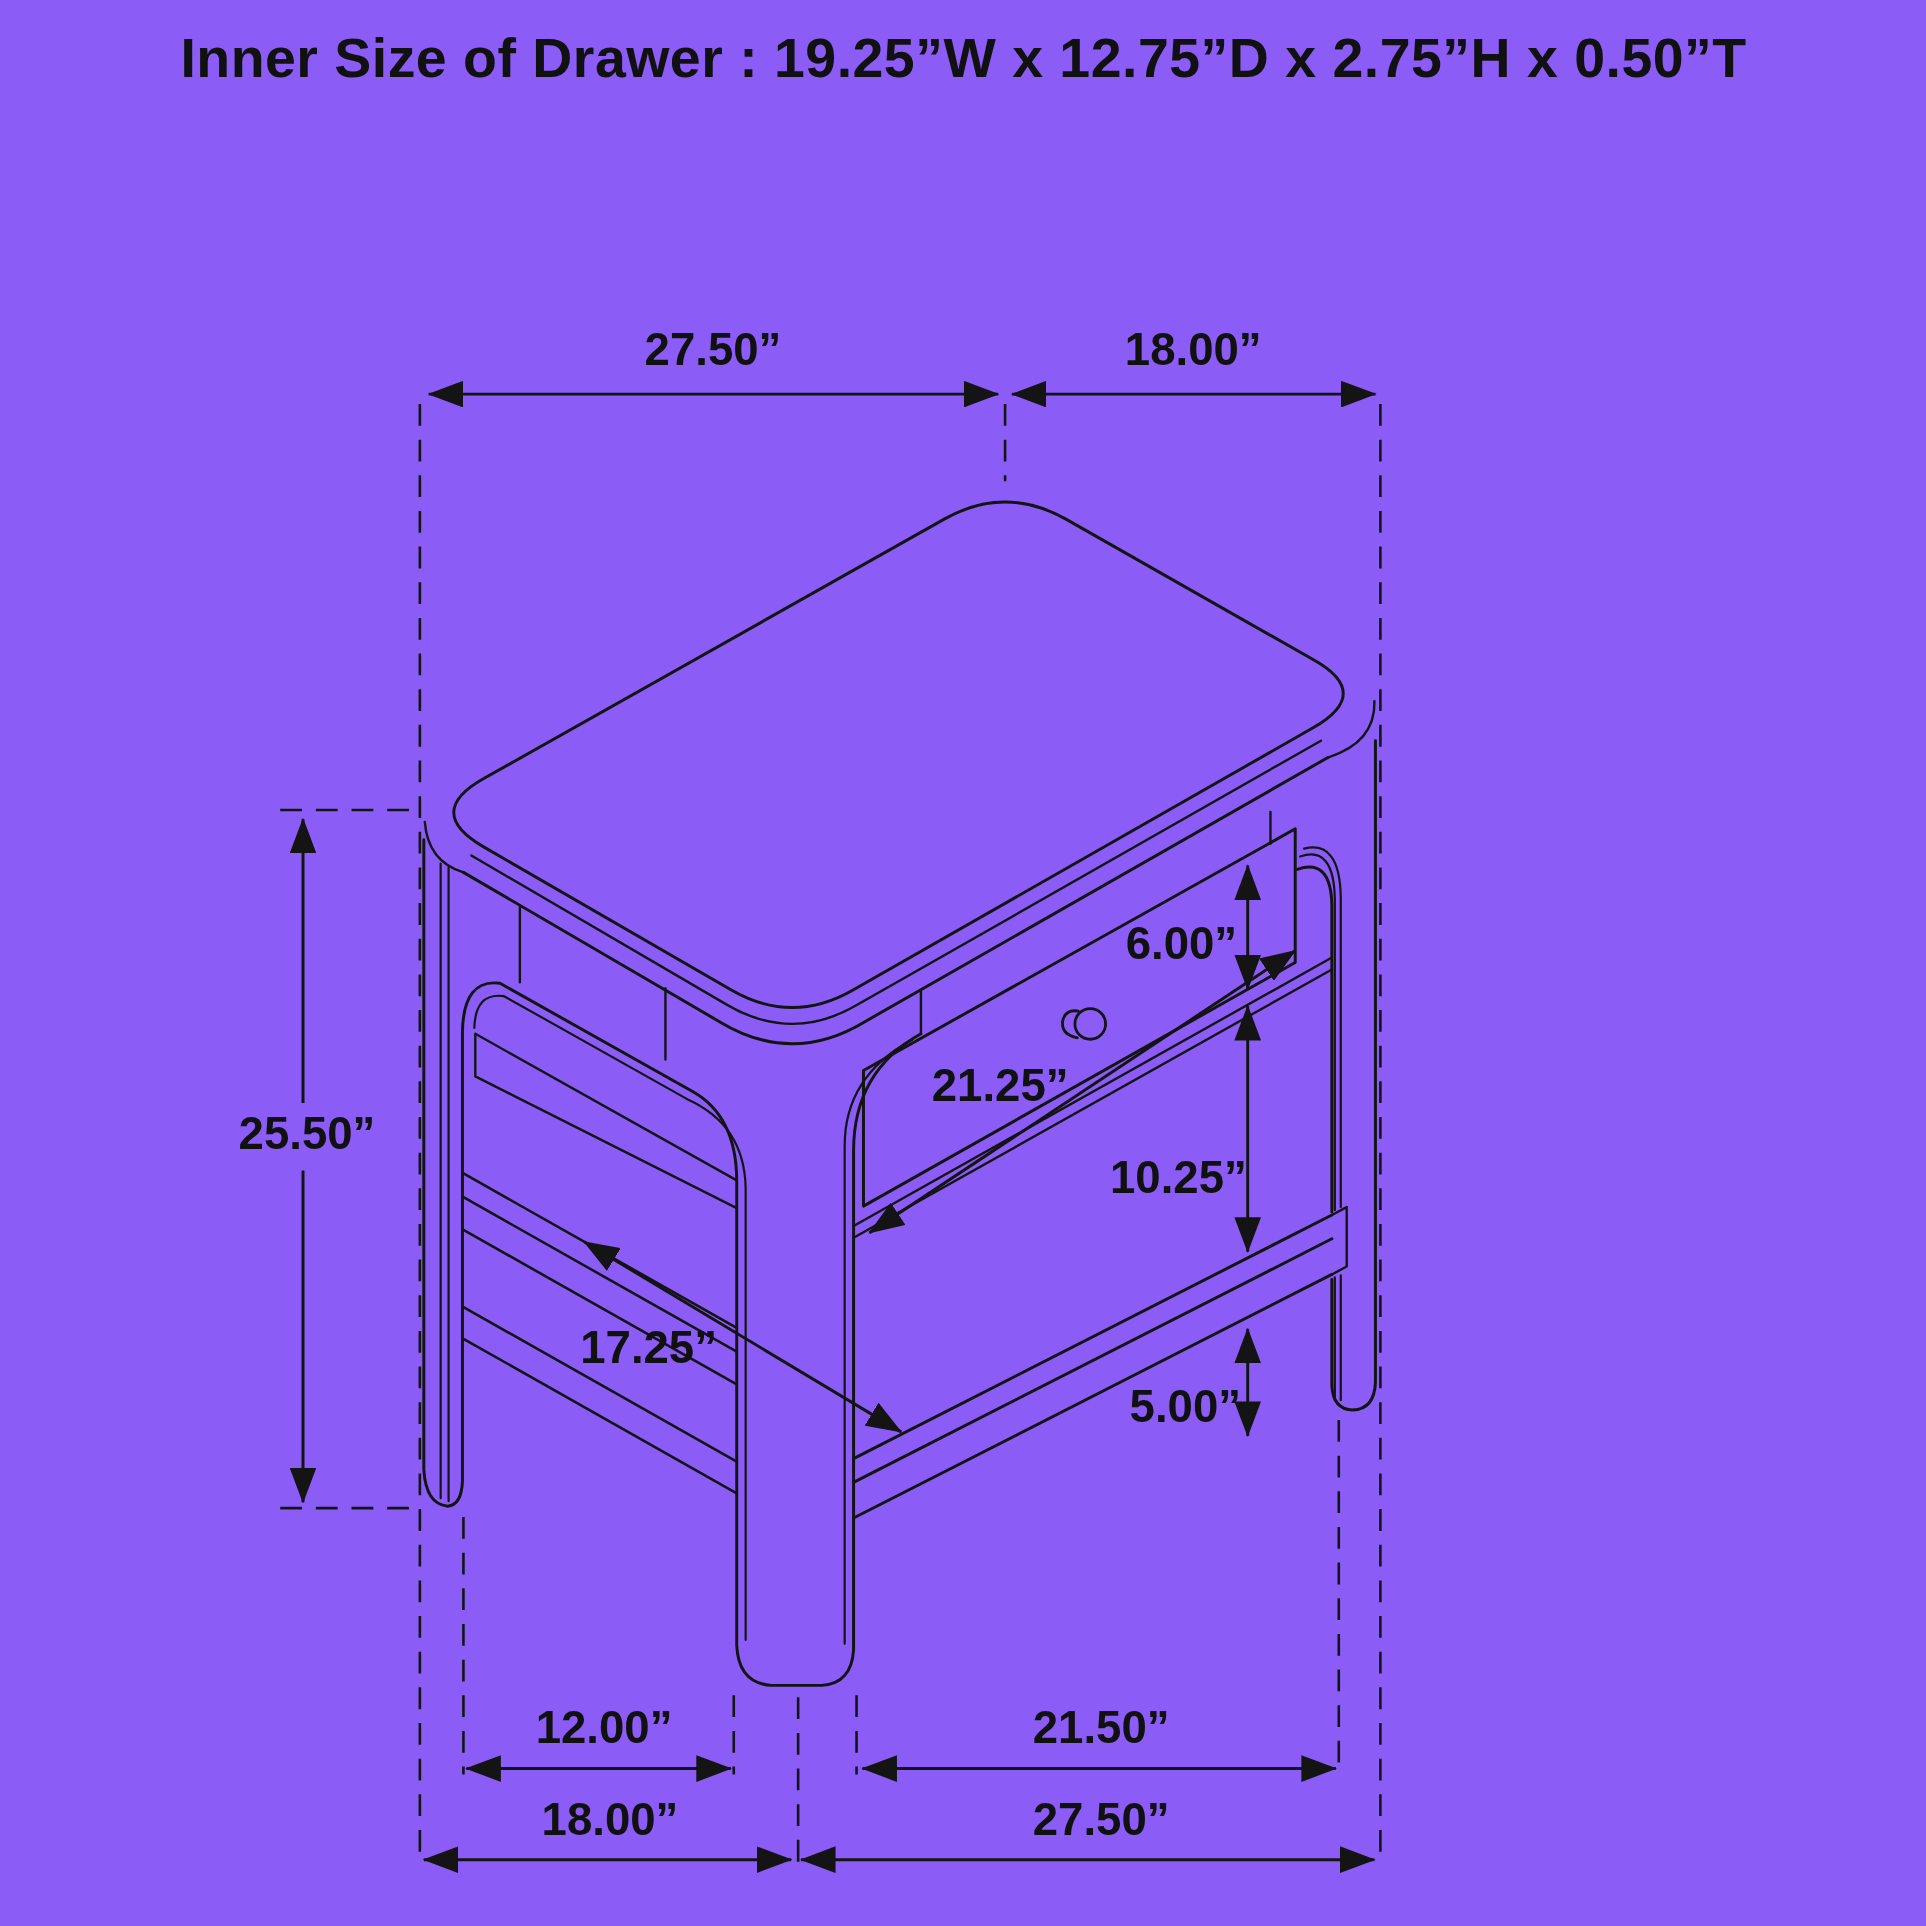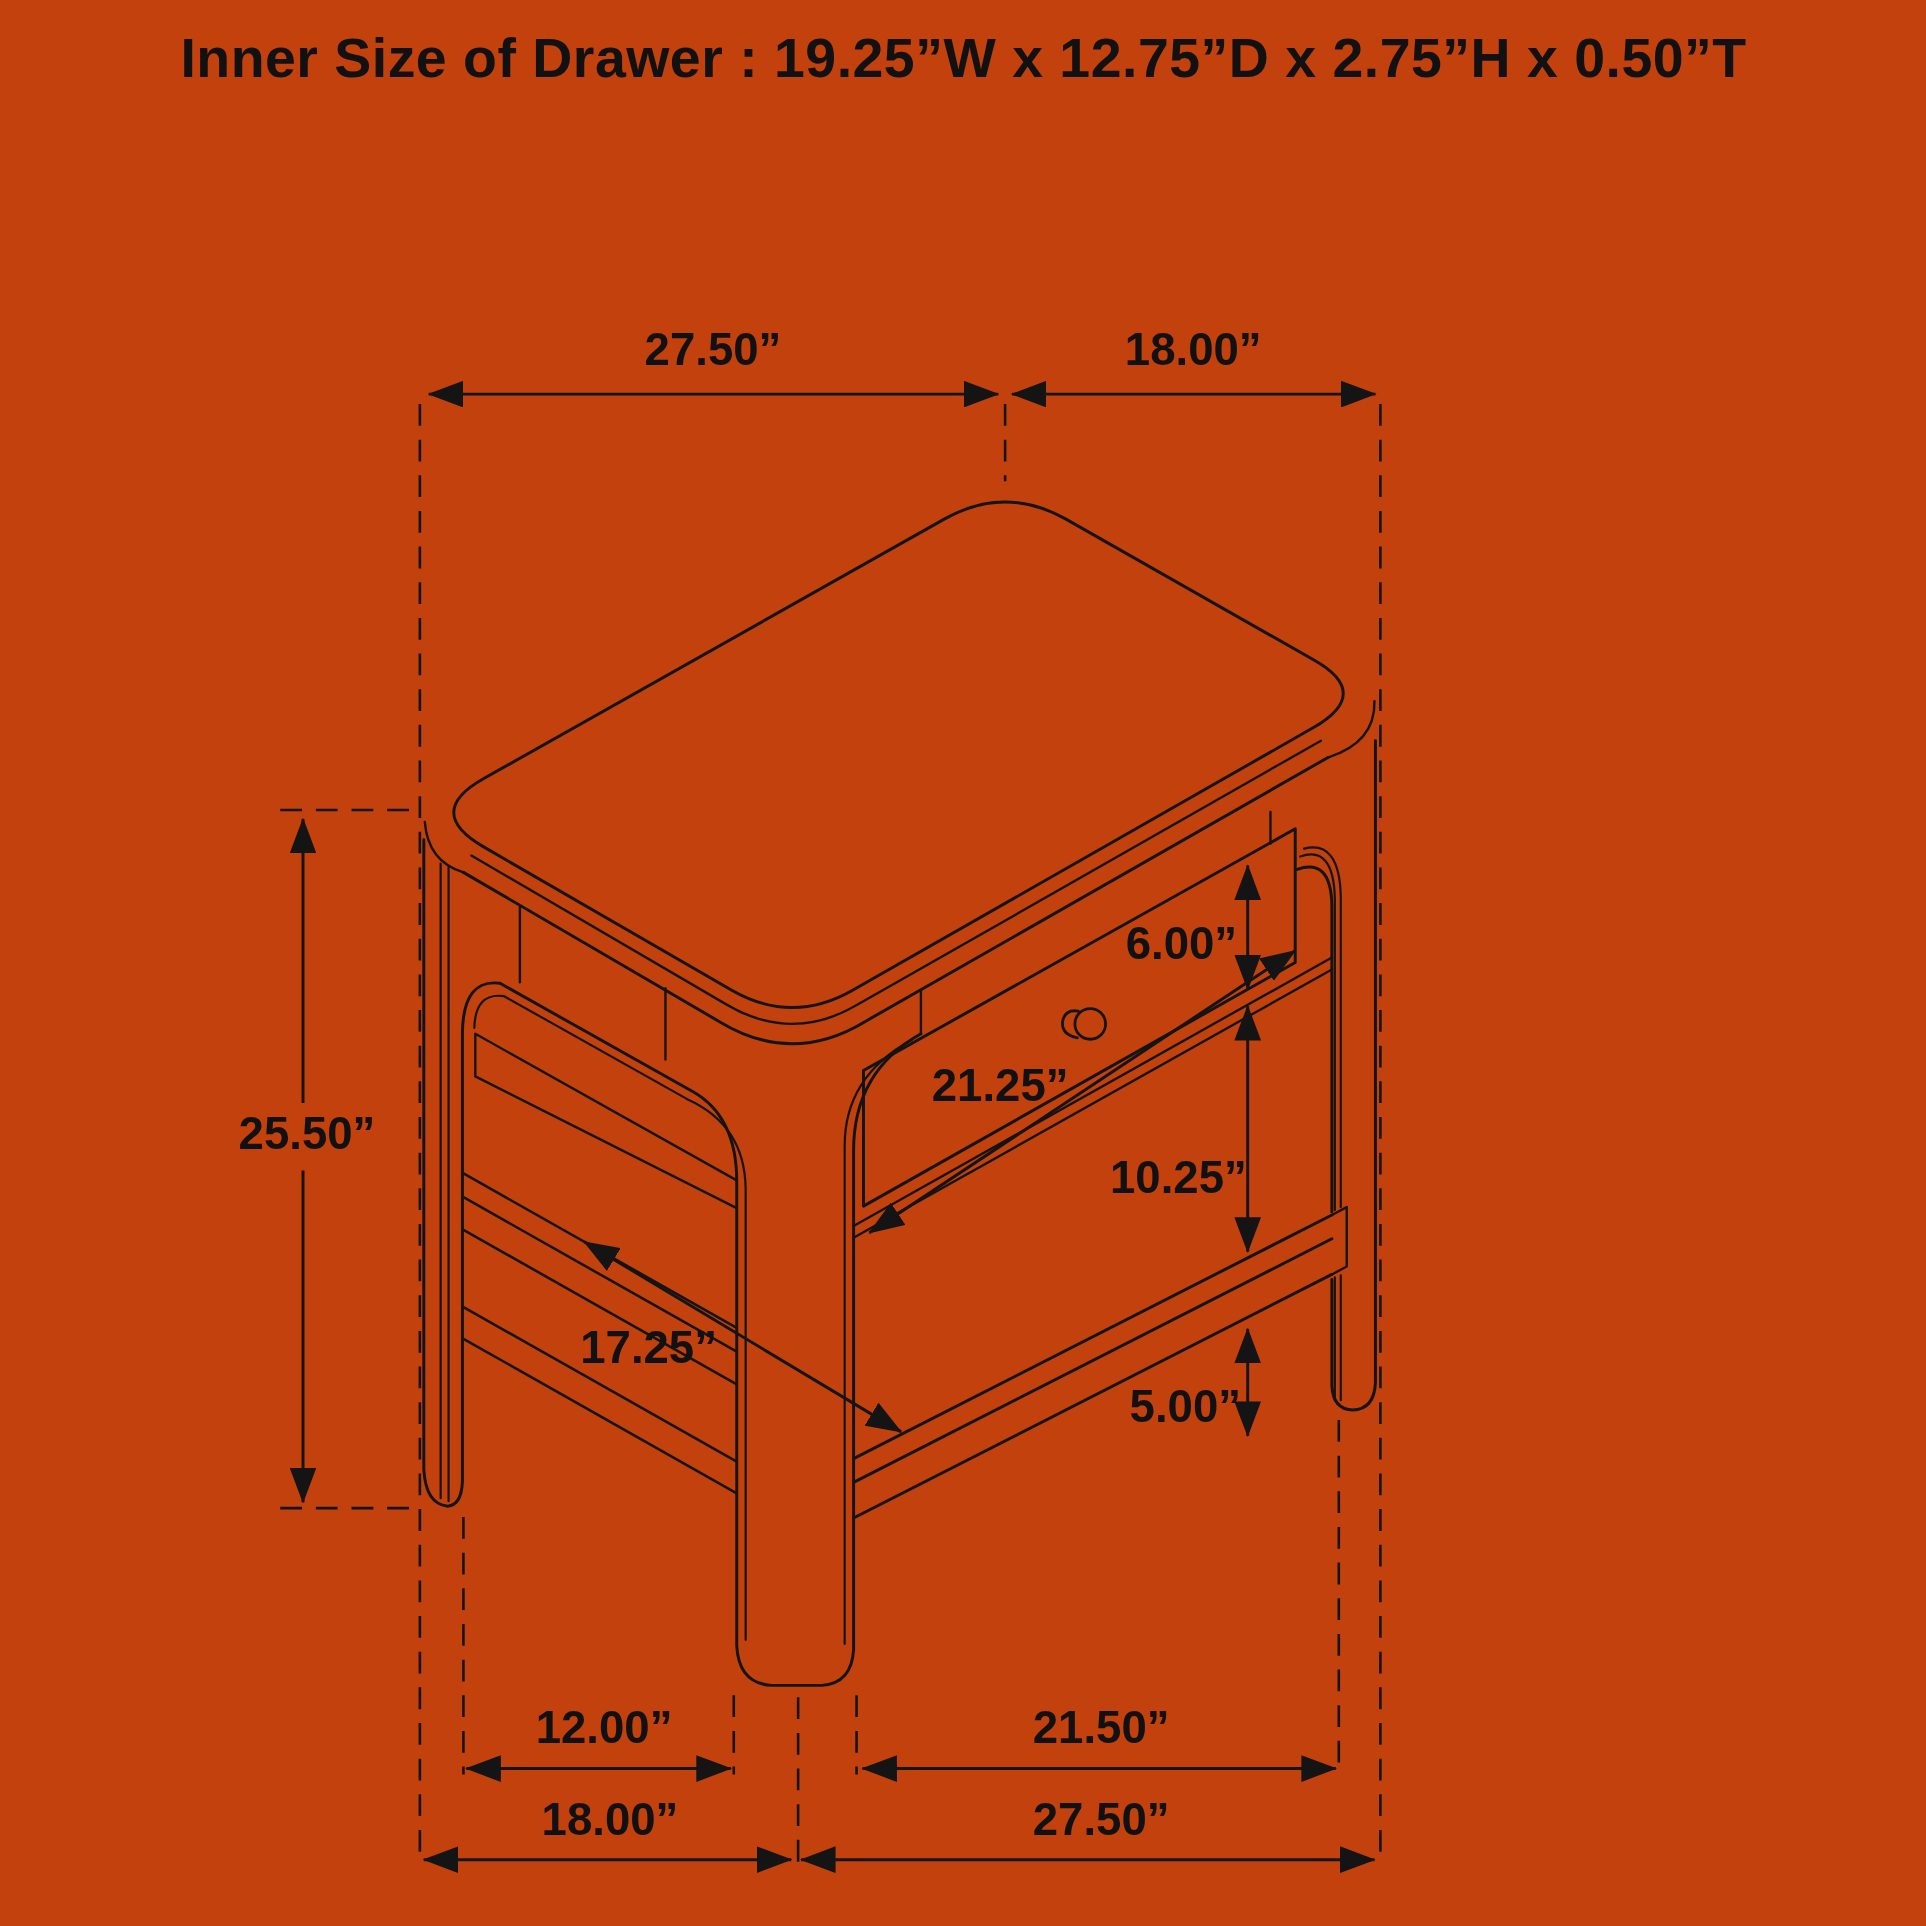--- a/index.html
+++ b/index.html
@@ -4,21 +4,21 @@
 <style>
   html, body {
     margin: 0;
     padding: 0;
     background: #ffffff;
   }
   .page {
     position: relative;
     width: 1927px;
     height: 1927px;
-    background: #c2410c;
+    background: #8b5cf6;
     overflow: hidden;
   }
   svg { display: block; }
   text {
     font-family: "Liberation Sans", "DejaVu Sans", sans-serif;
     font-weight: bold;
     fill: #111111;
   }
   .title-text { font-size: 56px; letter-spacing: 0.5px; }
   .dim-text   { font-size: 46px; }

